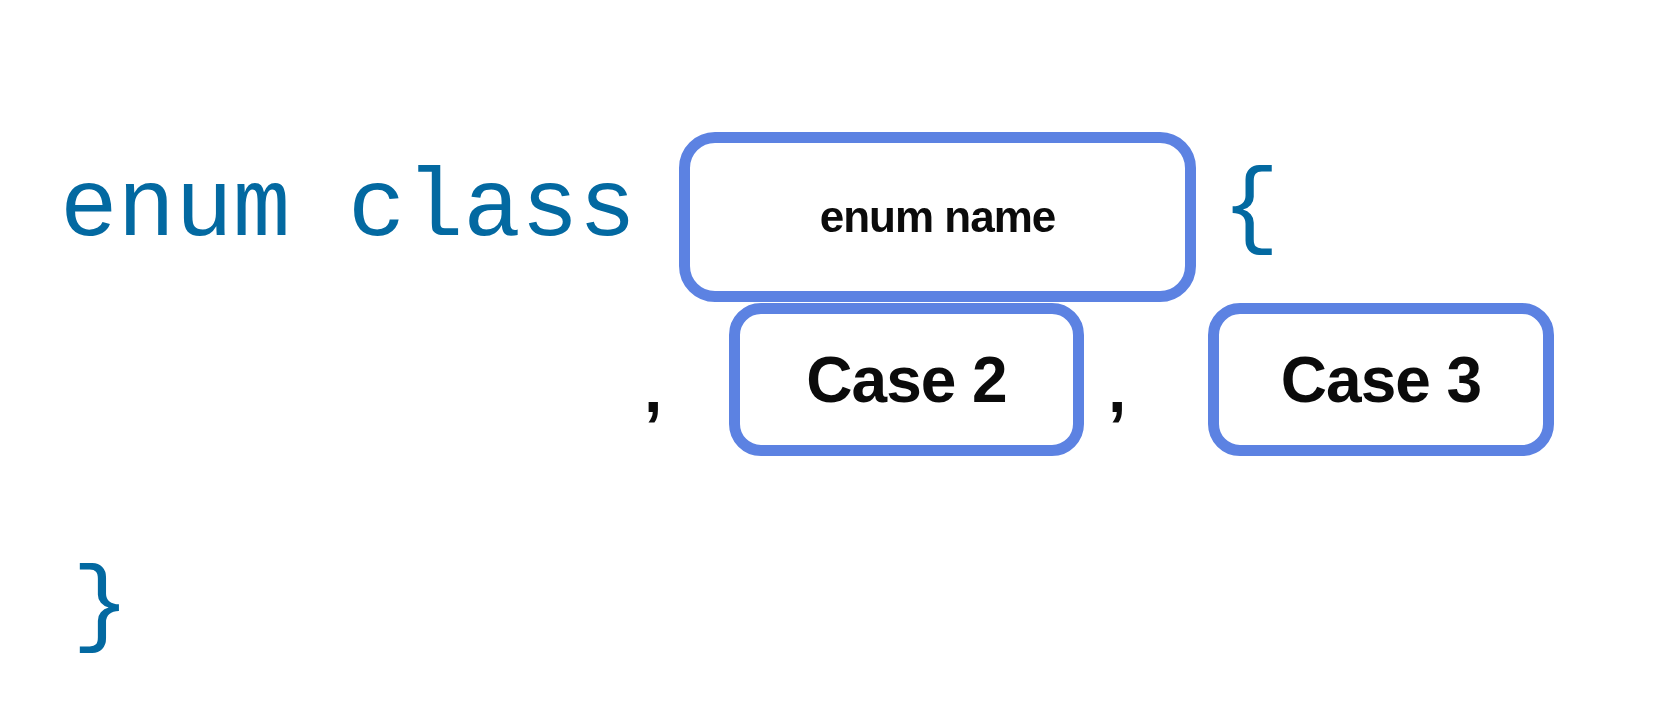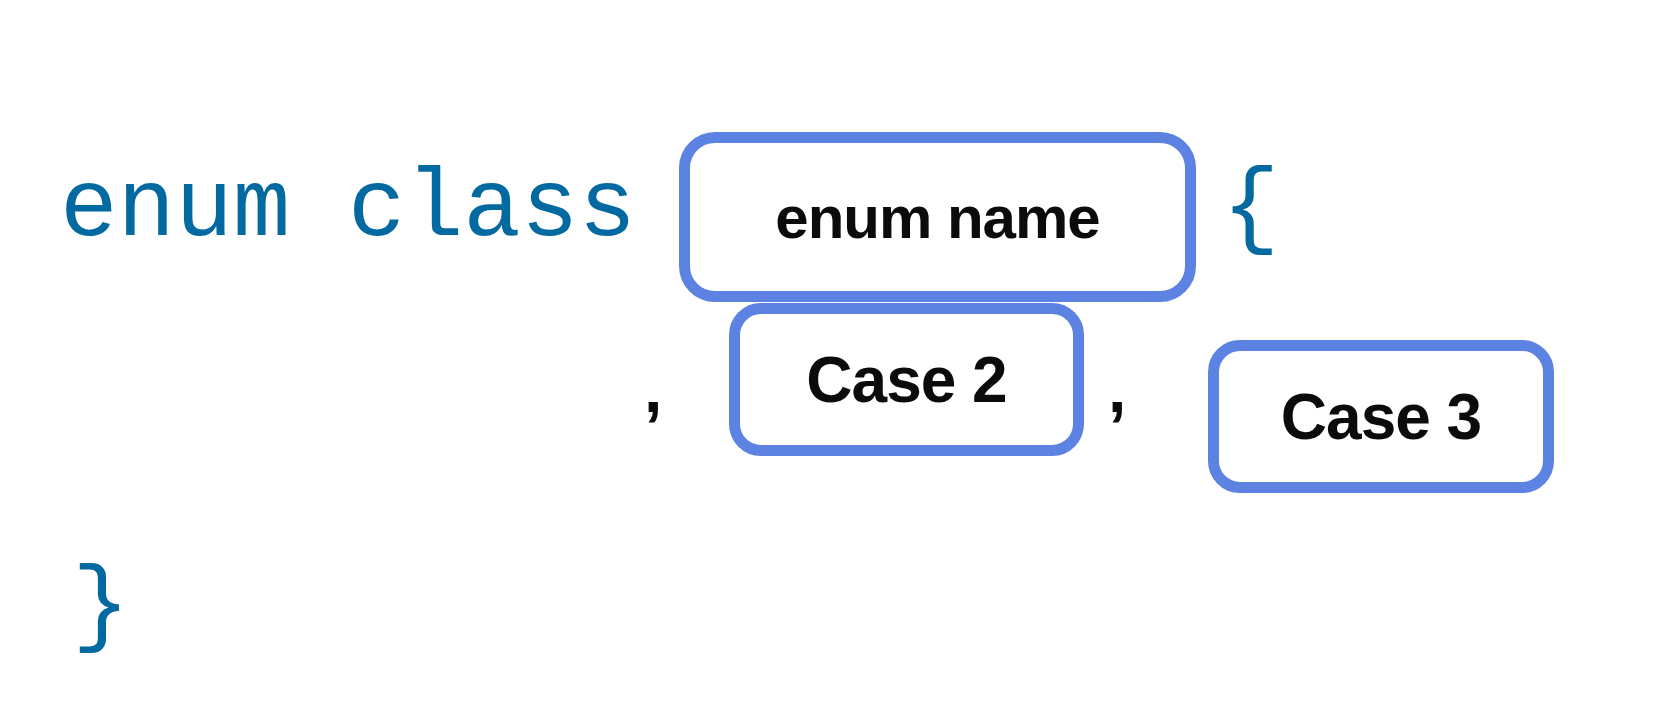--- a/index.html
+++ b/index.html
@@ -37,21 +37,21 @@
   }
   .box-label {
     font-family: "Liberation Sans", sans-serif;
     font-weight: 600;
     font-size: 64px;
     color: #0b0b0b;
     letter-spacing: -1px;
     white-space: nowrap;
   }
   .box-label.name {
-    font-size: 60px;
+    font-size: 44px;
   }
   .comma {
     position: absolute;
     font-family: "Liberation Sans", sans-serif;
     font-weight: 700;
     font-size: 66px;
     color: #0b0b0b;
     line-height: 1;
   }
 </style>
@@ -70,19 +70,19 @@
 
 
   <span class="comma" style="left:644px; top:356px;">,</span>
 
   <div class="syntax-box" style="left:729px; top:303px; width:355px; height:153px; border-radius:32px;">
     <span class="box-label">Case 2</span>
   </div>
 
   <span class="comma" style="left:1108px; top:356px;">,</span>
 
-  <div class="syntax-box" style="left:1208px; top:303px; width:346px; height:153px; border-radius:32px;margin-top:37px;">
+  <div class="syntax-box" style="left:1208px; top:303px; width:346px; height:153px; border-radius:32px;">
     <span class="box-label">Case 3</span>
   </div>
 
   <span class="mono" style="left:72px; top:560px;">}</span>
 
 </div>
 
 </body></html>

